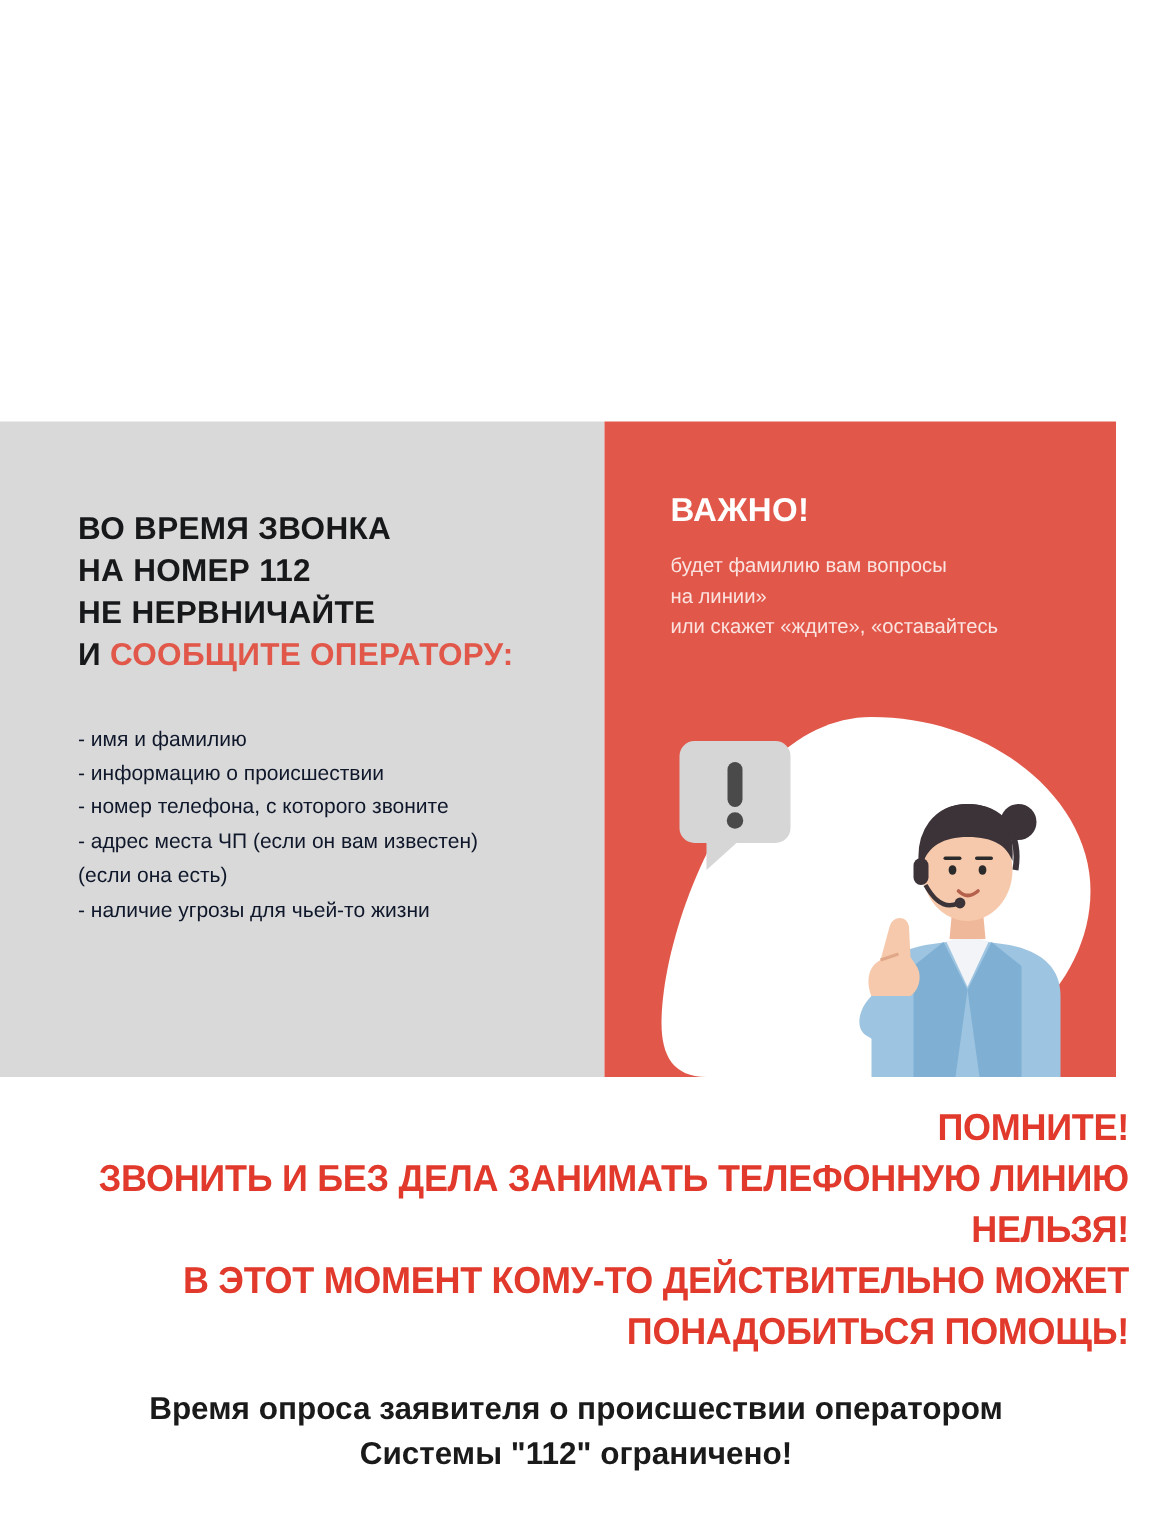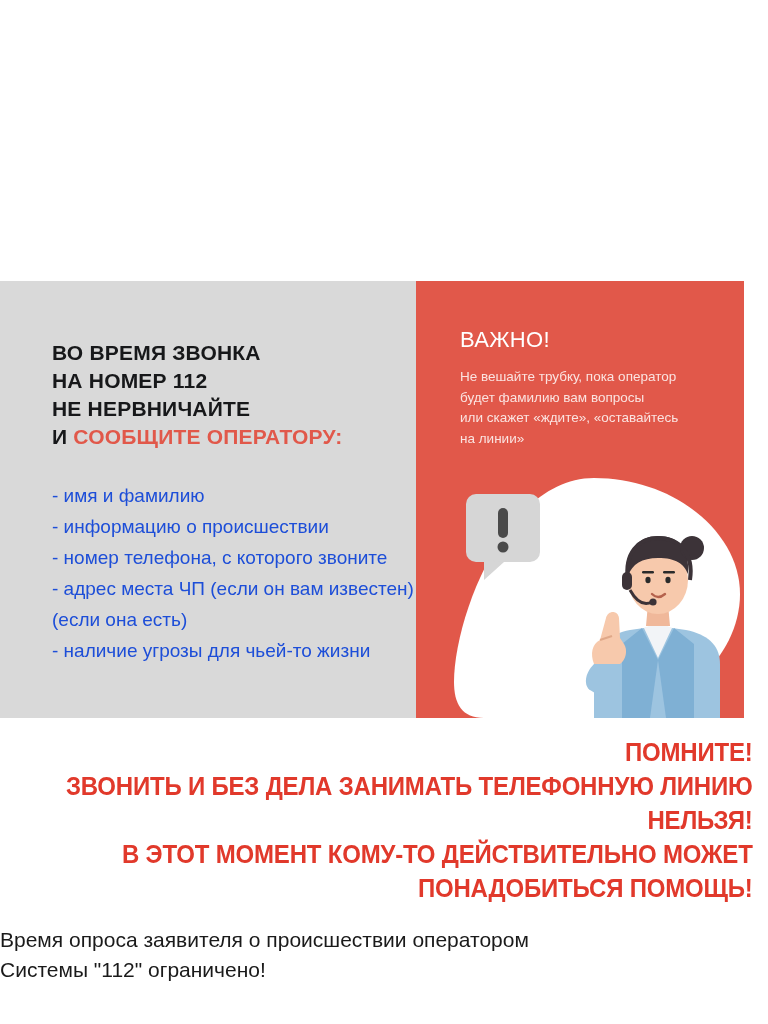--- a/index.html
+++ b/index.html
@@ -69,30 +69,30 @@
     line-height: 1.33;
     color: #17181a;
     letter-spacing: 0.2px;
   }
   .left-head .accent {
     color: #e1584a;
     margin-top: 37px;
   }
   .left-list {
     margin-top: 30px;
-    font-size: 19px;
+    font-size: 14px;
     line-height: 1.63;
-    color: #1d4ed8;
+    color: #0f172a;
   }
   .left-list div {
     white-space: nowrap;
   }
 
   .right-title {
-    font-weight: normal;
+    font-weight: bold;
     font-size: 22px;
     color: #ffffff;
     letter-spacing: 0.3px;
     margin-bottom: 14px;
   }
   .right-text {
     font-size: 13.5px;
     line-height: 1.52;
     color: #fbe3e0;
     max-width: 290px;
@@ -126,24 +126,25 @@
   .remember .r-line.first {
     font-size: 25px;
   }
 
   
   .footer {
     position: absolute;
     top: 925px;
     left: 0;
     width: 768px;
-    text-align: left;
+    text-align: center;
     color: #1a1a1a;
     font-size: 21px;
     line-height: 1.45;
+    font-weight: bold;
   }
 </style>
 </head>
 <body>
 
 <div class="poster">
 
 
   <div class="panels">
 
@@ -160,24 +161,23 @@
         <div>- номер телефона, с которого звоните</div>
         <div>- адрес места ЧП (если он вам известен)</div>
         <div>(если она есть)</div>
         <div>- наличие угрозы для чьей-то жизни</div>
       </div>
     </div>
 
     <div class="panel-right">
       <div class="right-title">ВАЖНО!</div>
       <div class="right-text">
-        <div>Не вешайте трубку, пока оператор</div>
         <div>будет фамилию вам вопросы</div>
+        <div>на линии»</div>
         <div>или скажет «ждите», «оставайтесь</div>
-        <div>на линии»</div>
       </div>
 
       <svg class="illus" viewBox="0 0 310 250">
 
         <path d="M150 10 C230 10 296 64 296 126 C296 190 232 250 150 250 L40 250 C18 250 10 236 10 214 C10 150 62 10 150 10 Z" fill="#ffffff"></path>
 
         <g>
           <rect x="22" y="26" width="74" height="68" rx="10" fill="#d6d6d6"></rect>
           <path d="M40 92 L40 112 L60 94 Z" fill="#d6d6d6"></path>
           <rect x="54" y="40" width="10" height="30" rx="5" fill="#4a4a4a"></rect>

